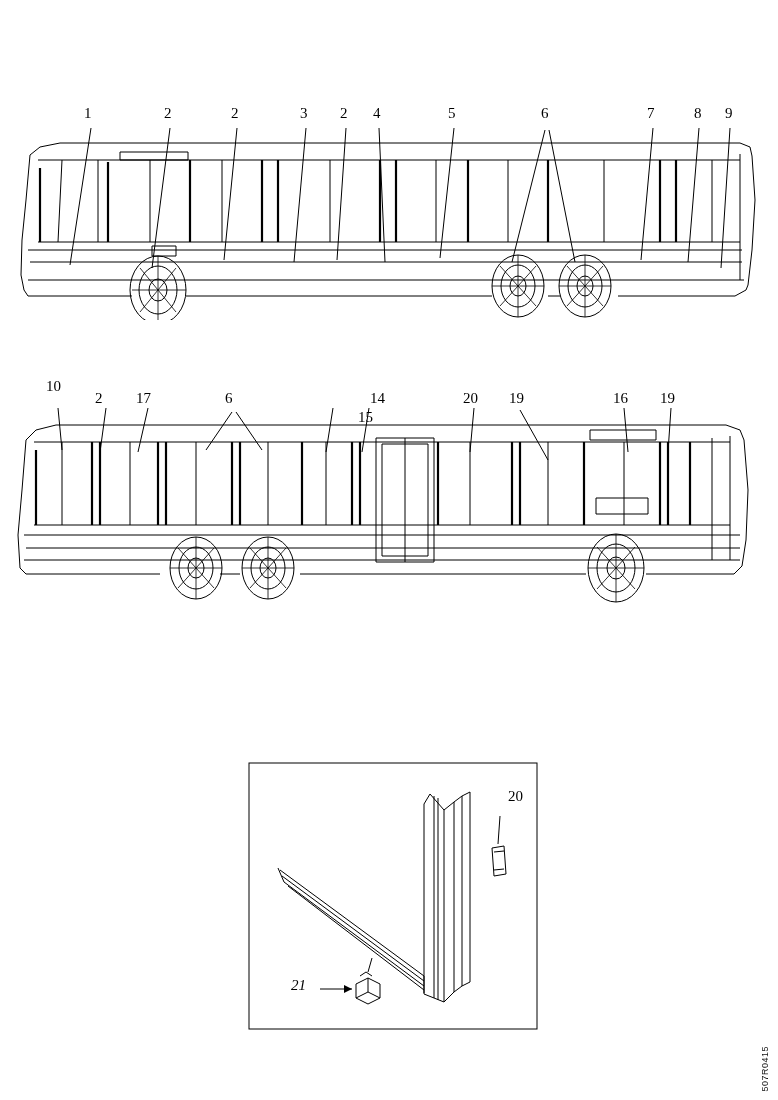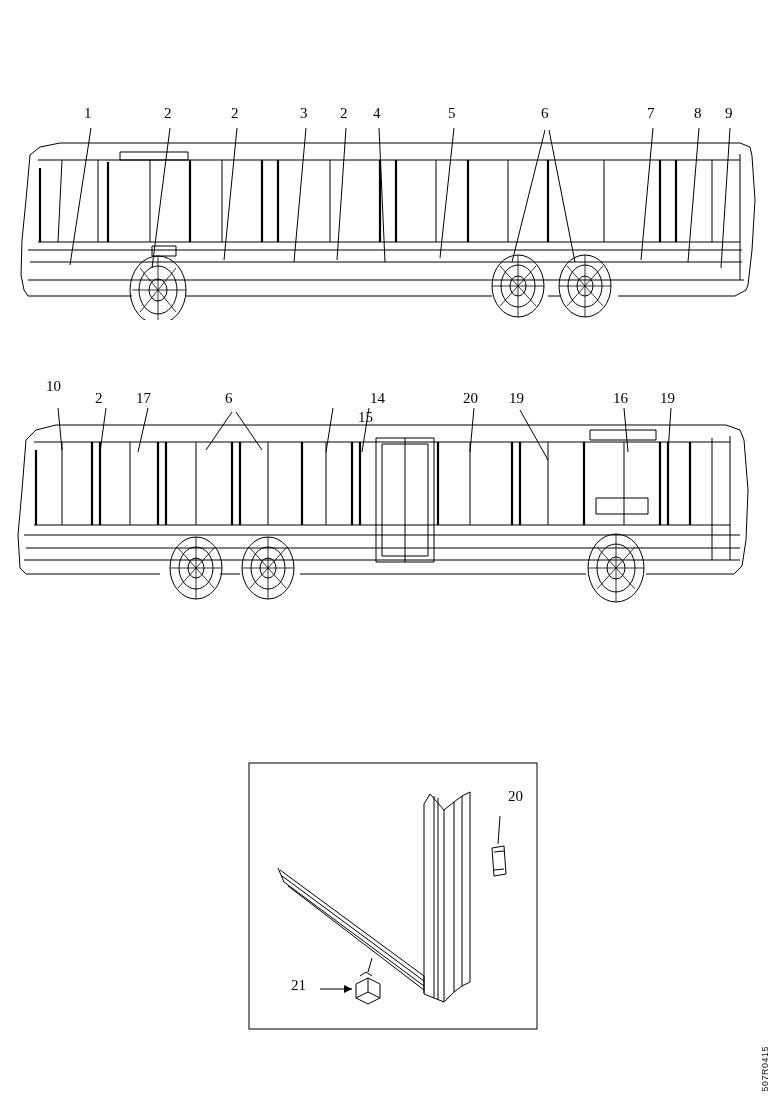--- a/index.html
+++ b/index.html
@@ -309,16 +309,16 @@
   <div class="callout-label" style="left:136px; top:391px;">17</div>
   <div class="callout-label" style="left:225px; top:391px;">6</div>
   <div class="callout-label" style="left:326px; top:391px;margin-left:44px;">14</div>
   <div class="callout-label" style="left:358px; top:410px;">15</div>
   <div class="callout-label" style="left:463px; top:391px;">20</div>
   <div class="callout-label" style="left:509px; top:391px;">19</div>
   <div class="callout-label" style="left:613px; top:391px;">16</div>
   <div class="callout-label" style="left:660px; top:391px;">19</div>
 
   <div class="callout-label" style="left:508px; top:789px;">20</div>
-  <div class="callout-label" style="left:291px; top:978px;">21</div>
+  <div class="callout-label" style="left:291px; top:978px;font-style:italic;">21</div>
 
   <div class="drawing-code">507R0415</div>
 </div>
 
 </body></html>

